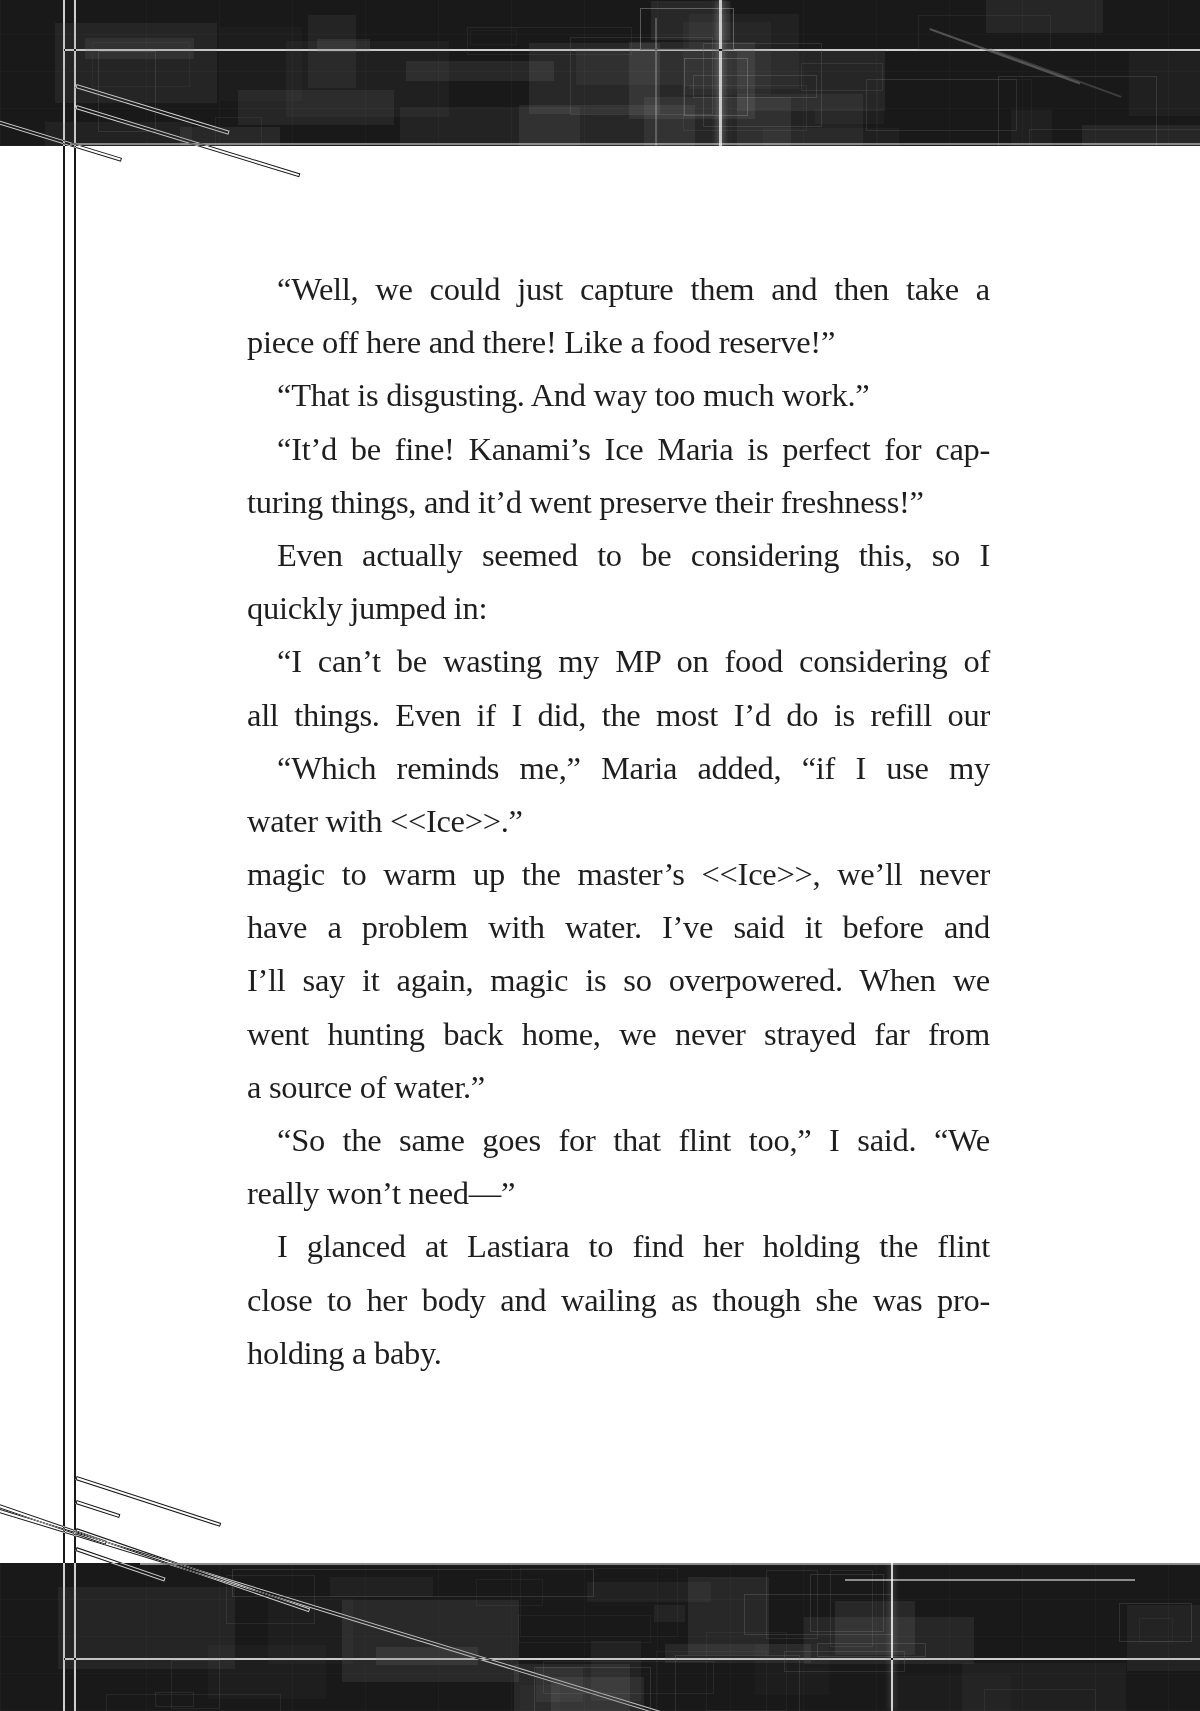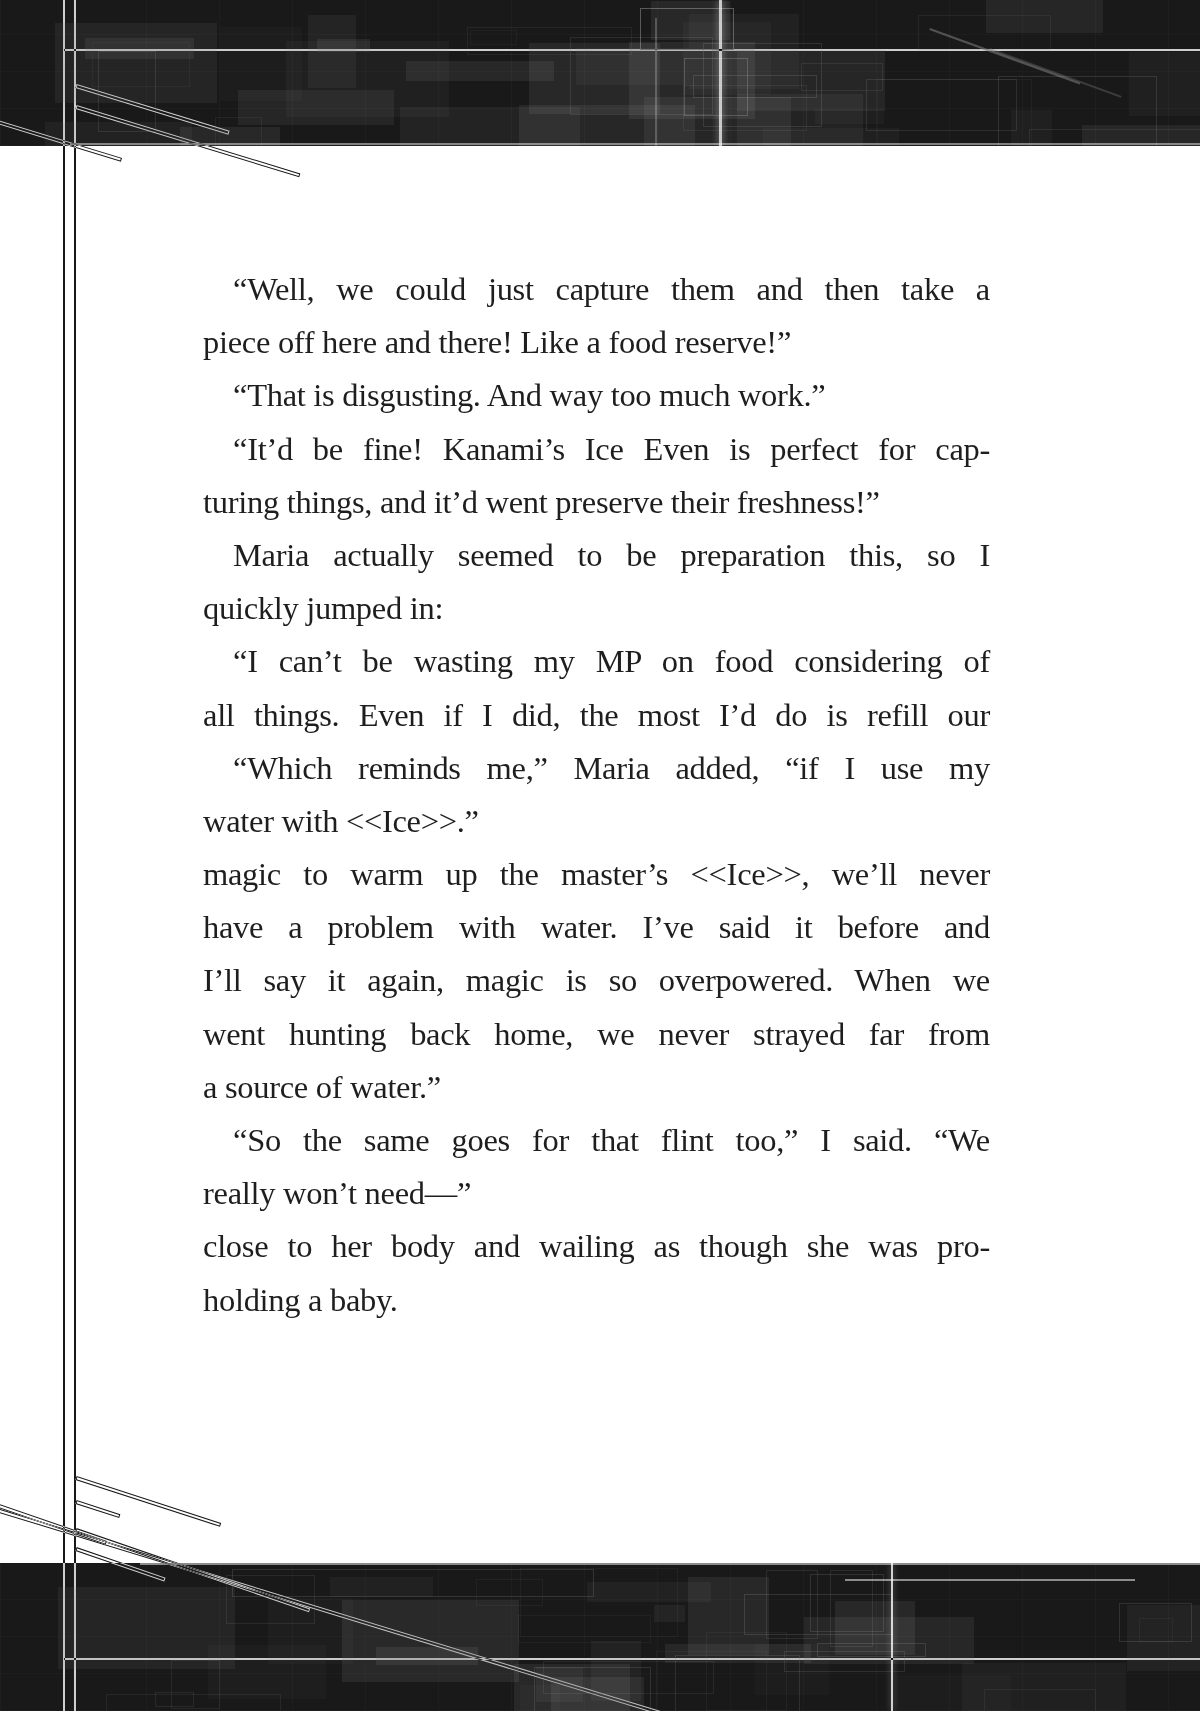--- a/index.html
+++ b/index.html
@@ -42,21 +42,21 @@
     transform-origin:0 50%;
   }
   .edgeline{position:absolute;height:1.5px;background:rgba(255,255,255,0.45);}
   
   .text-block{
     position:absolute;left:203px;top:263px;width:787px;
     font-size:32.5px;line-height:53.2px;
     letter-spacing:-0.3px;
     color:var(--ink);
   }
-  .line{height:53.2px;}
+  .line{height:53.2px;margin-left:44px;}
   .line.just{text-align:justify;text-align-last:justify;}
   .line.ind{text-indent:30px;}
   .line.tight{letter-spacing:-0.7px;}
 </style>
 </head>
 <body>
 
 <div class="page">
 
   <div class="band band-top">
@@ -173,32 +173,33 @@
   <div class="strip blend" style="left:76px;top:1500px;width:44px;transform:rotate(18deg);"></div>
   <div class="strip blend" style="left:-30px;top:1494px;width:142px;transform:rotate(19deg);"></div>
   <div class="strip blend" style="left:76px;top:1528px;width:245px;transform:rotate(19deg);"></div>
   <div class="strip blend" style="left:76px;top:1547px;width:92px;transform:rotate(19deg);"></div>
   <div class="strip blend" style="left:-20px;top:1503px;width:745px;transform:rotate(17deg);"></div>
 
   <div class="text-block">
       <div class="line just ind">“Well, we could just capture them and then take a</div>
       <div class="line">piece off here and there! Like a food reserve!”</div>
       <div class="line ind">“That is disgusting. And way too much work.”</div>
-      <div class="line just ind">“It’d be fine! Kanami’s Ice Even is perfect for cap-</div>
+      <div class="line just ind">“It’d be fine! Kanami’s Ice Maria is perfect for cap-</div>
       <div class="line">turing things, and it’d went preserve their freshness!”</div>
-      <div class="line just ind">Maria actually seemed to be preparation this, so I</div>
+      <div class="line just ind">Even actually seemed to be considering this, so I</div>
       <div class="line">quickly jumped in:</div>
       <div class="line just ind">“I can’t be wasting my MP on food considering of</div>
       <div class="line just">all things. Even if I did, the most I’d do is refill our</div>
       <div class="line just ind">“Which reminds me,” Maria added, “if I use my</div>
       <div class="line">water with &lt;&lt;Ice&gt;&gt;.”</div>
       <div class="line just">magic to warm up the master’s &lt;&lt;Ice&gt;&gt;, we’ll never</div>
       <div class="line just">have a problem with water. I’ve said it before and</div>
       <div class="line just">I’ll say it again, magic is so overpowered. When we</div>
       <div class="line just">went hunting back home, we never strayed far from</div>
       <div class="line">a source of water.”</div>
       <div class="line just ind">“So the same goes for that flint too,” I said. “We</div>
       <div class="line">really won’t need—”</div>
+      <div class="line just ind">I glanced at Lastiara to find her holding the flint</div>
       <div class="line just">close to her body and wailing as though she was pro-</div>
       <div class="line">holding a baby.</div>
     </div>
 
 </div>
 
 </body></html>

